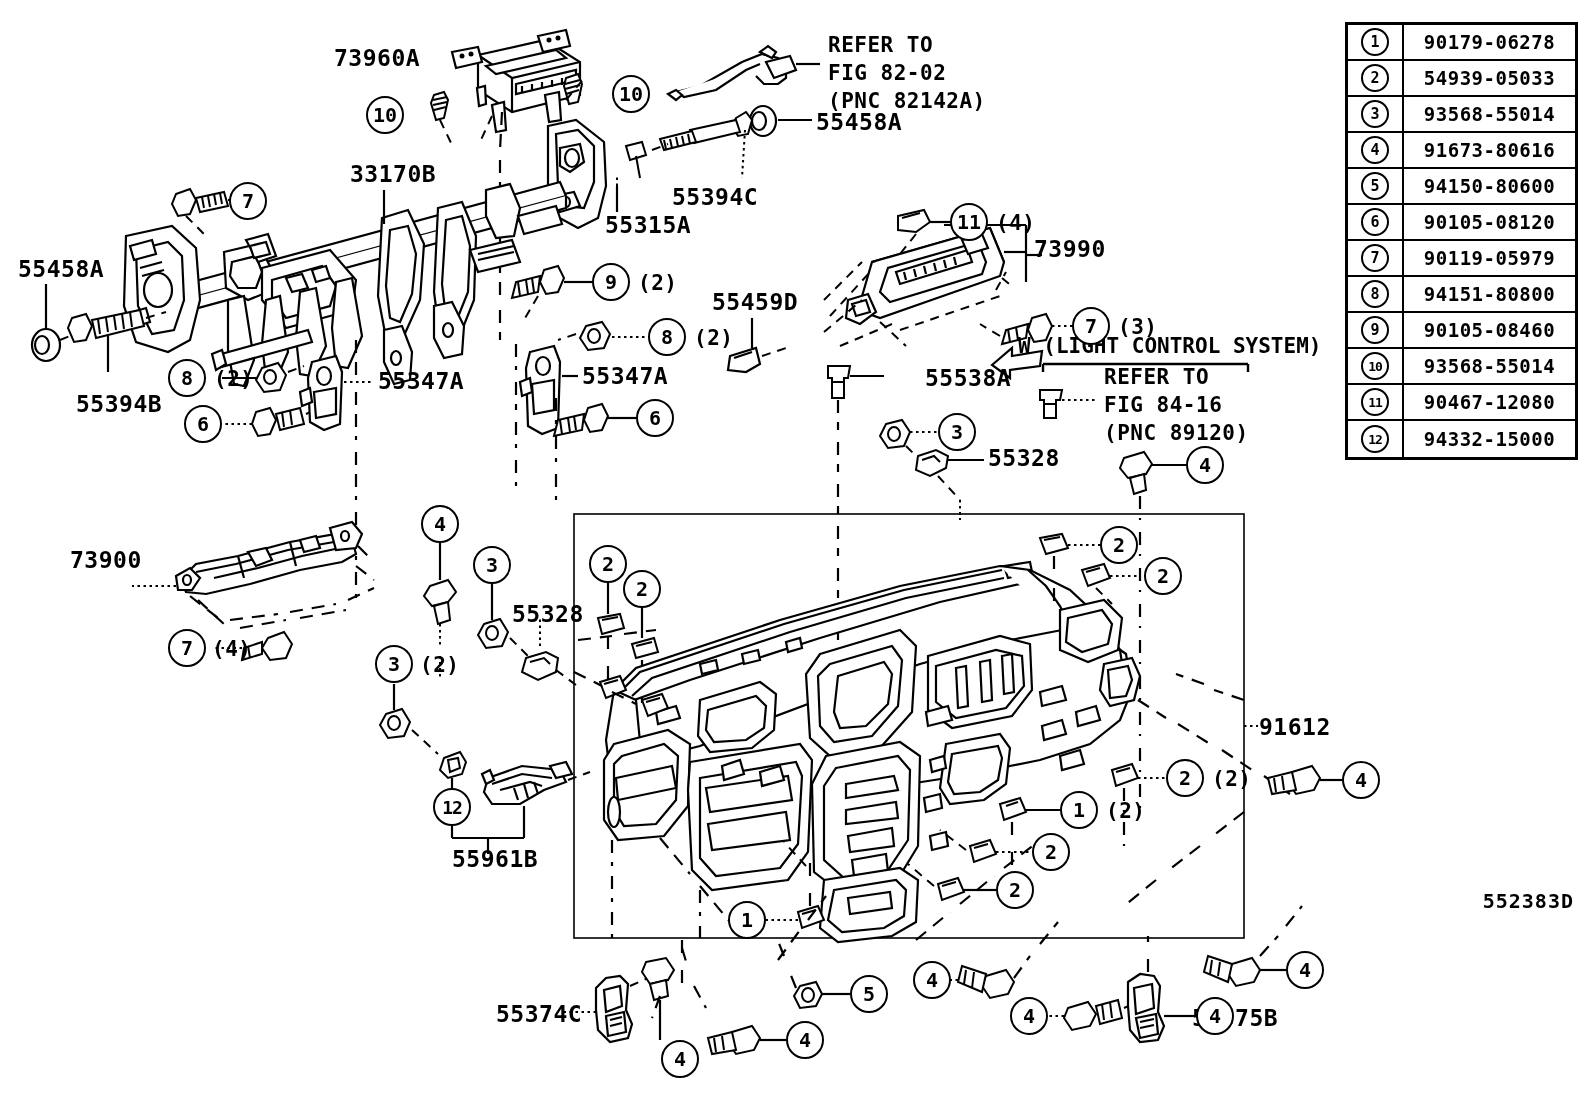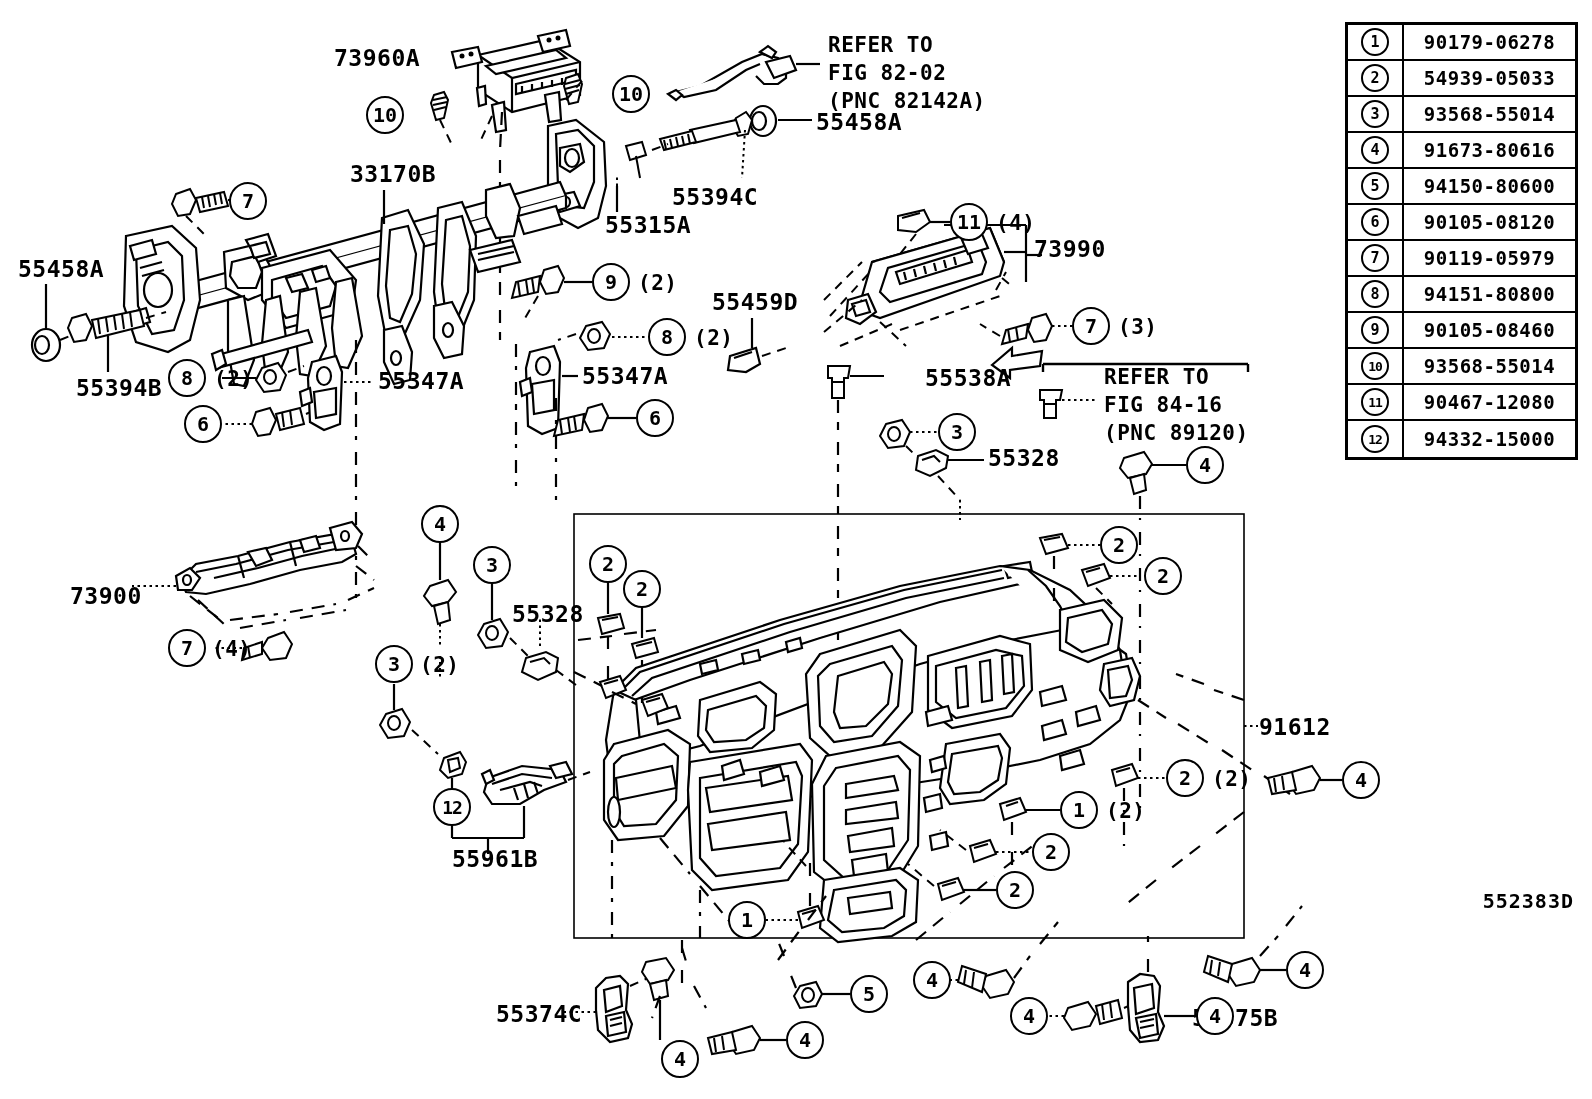--- a/index.html
+++ b/index.html
@@ -650,37 +650,38 @@
 
   </svg>
 
   <div class="lbl" style="left:334px;top:44px;">73960A</div>
   <div class="lbl" style="left:816px;top:108px;">55458A</div>
   <div class="lbl" style="left:350px;top:160px;">33170B</div>
   <div class="lbl" style="left:672px;top:183px;">55394C</div>
   <div class="lbl" style="left:605px;top:211px;">55315A</div>
   <div class="lbl" style="left:1034px;top:235px;">73990</div>
   <div class="lbl" style="left:18px;top:255px;">55458A</div>
-  <div class="lbl" style="left:76px;top:374px;">55394B</div>
+  <div class="lbl" style="left:76px;top:390px;">55394B</div>
   <div class="lbl" style="left:378px;top:367px;">55347A</div>
   <div class="lbl" style="left:582px;top:362px;">55347A</div>
   <div class="lbl" style="left:712px;top:288px;">55459D</div>
   <div class="lbl" style="left:894px;top:364px;margin-left:31px;">55538A</div>
   <div class="lbl" style="left:988px;top:444px;">55328</div>
-  <div class="lbl" style="left:70px;top:582px;">73900</div>
+  <div class="lbl" style="left:70px;top:546px;">73900</div>
   <div class="lbl" style="left:512px;top:600px;">55328</div>
   <div class="lbl" style="left:452px;top:845px;">55961B</div>
   <div class="lbl" style="left:1259px;top:713px;">91612</div>
   <div class="lbl" style="left:496px;top:1000px;">55374C</div>
   <div class="lbl" style="left:1192px;top:1004px;">55375B</div>
 
   <div class="lbl refer" style="left:828px;top:30px;">REFER TO</div>
   <div class="lbl refer" style="left:828px;top:58px;">FIG 82-02</div>
   <div class="lbl refer" style="left:828px;top:86px;">(PNC 82142A)</div>
 
+  <div class="lbl sysnote" style="left:1018px;top:333px;">W (LIGHT CONTROL SYSTEM)</div>
   <div class="lbl refer" style="left:1104px;top:362px;">REFER TO</div>
   <div class="lbl refer" style="left:1104px;top:390px;">FIG 84-16</div>
   <div class="lbl refer" style="left:1104px;top:418px;">(PNC 89120)</div>
 
   <div class="cal" style="left:366px;top:96px;">10</div>
   <div class="cal" style="left:612px;top:75px;">10</div>
   <div class="cal" style="left:229px;top:182px;">7</div>
 
   <div class="cal" style="left:592px;top:263px;">9</div>
   <div class="lbl qty" style="left:638px;top:270px;">(2)</div>

